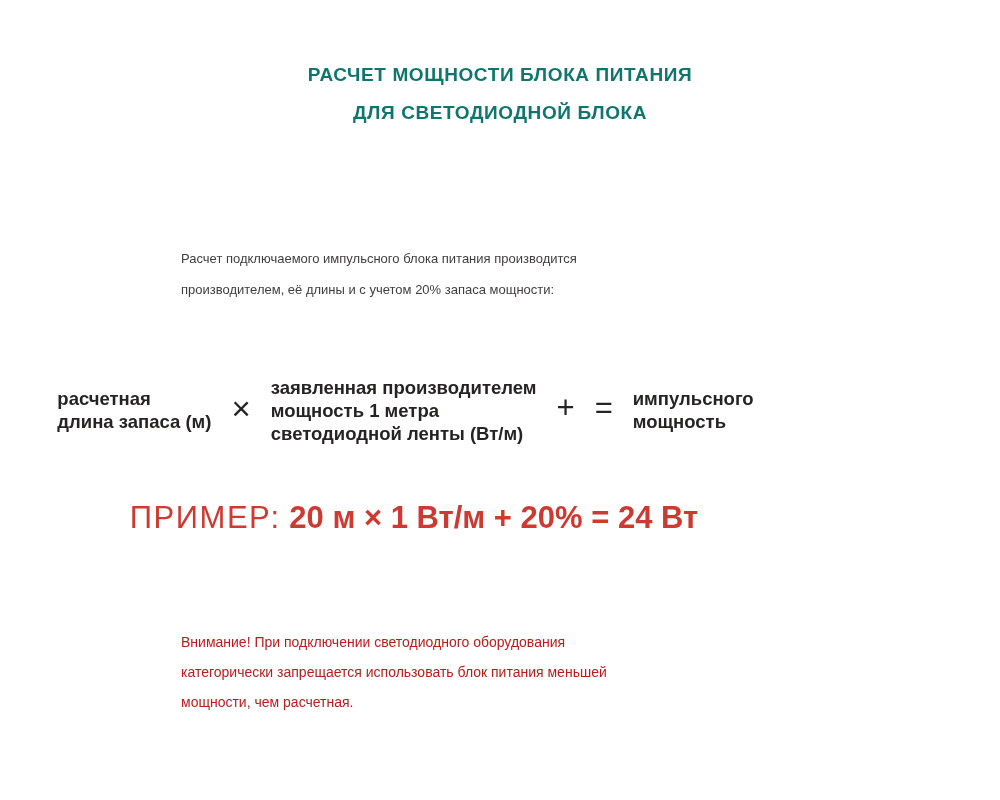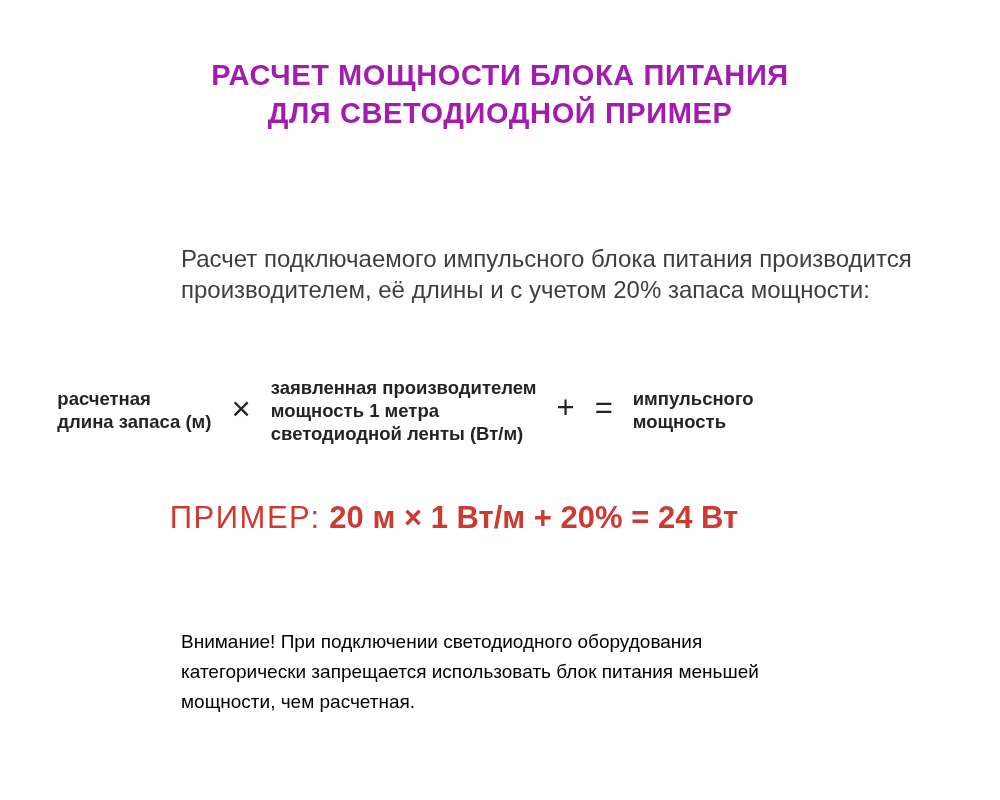--- a/index.html
+++ b/index.html
@@ -21,34 +21,34 @@
     background: #ffffff;
   }
 
   
   .title {
     position: absolute;
     top: 56px;
     left: 0;
     width: 1000px;
     text-align: center;
-    color: #a21caf;
+    color: #0f766e;
     font-weight: 700;
-    font-size: 29px;
+    font-size: 19px;
     line-height: 38px;
     letter-spacing: 0.6px;
   }
 
   
   .intro {
     position: absolute;
     left: 181px;
     top: 243px;
     color: #3f3e3d;
-    font-size: 24px;
+    font-size: 13px;
     line-height: 31px;
     font-weight: 400;
   }
   .intro div { white-space: nowrap; }
 
   
   .formula {
     position: absolute;
     top: 370px;
     left: 0;
@@ -84,50 +84,49 @@
   
   .example {
     position: absolute;
     top: 500px;
     left: 0;
     width: 828px;
     text-align: center;
     color: #cd3a32;
     font-size: 31px;
     white-space: nowrap;
-    margin-left: 40px;
   }
   .example-label {
     font-weight: 400;
     letter-spacing: 1.5px;
   }
   .example-expression {
     font-weight: 700;
   }
 
   
   .warning {
     position: absolute;
     left: 181px;
     top: 627px;
-    color: #000000;
-    font-size: 19px;
+    color: #b91c1c;
+    font-size: 14px;
     line-height: 30px;
     font-weight: 400;
   }
   .warning div { white-space: nowrap; }
 </style>
 </head>
 <body>
 
 <div class="poster">
 
   <h1 class="title" style="margin:0;">
     <div>РАСЧЕТ МОЩНОСТИ БЛОКА ПИТАНИЯ</div>
-    <div>ДЛЯ СВЕТОДИОДНОЙ ПРИМЕР</div>
+    <div>ДЛЯ СВЕТОДИОДНОЙ БЛОКА</div>
   </h1>
 
   <div class="intro">
     <div>Расчет подключаемого импульсного блока питания производится</div>
     <div>производителем, её длины и с учетом 20% запаса мощности:</div>
   </div>
 
   <div class="formula">
     <div class="formula-term">
       <div>расчетная</div>

